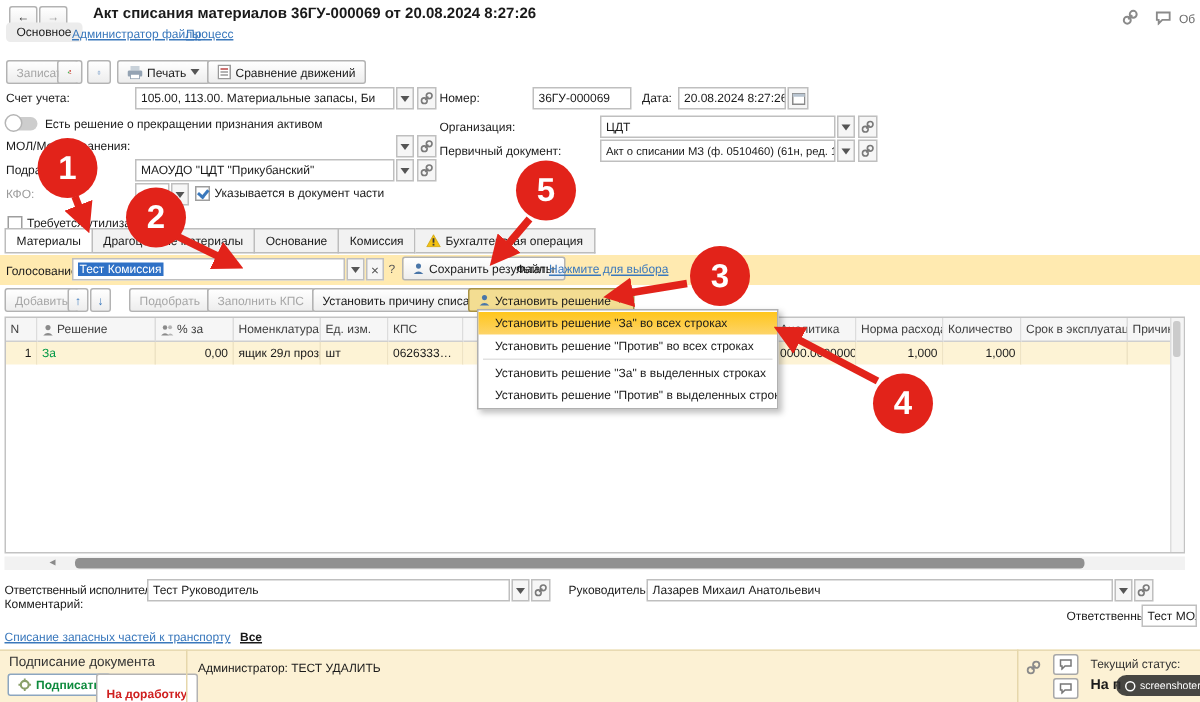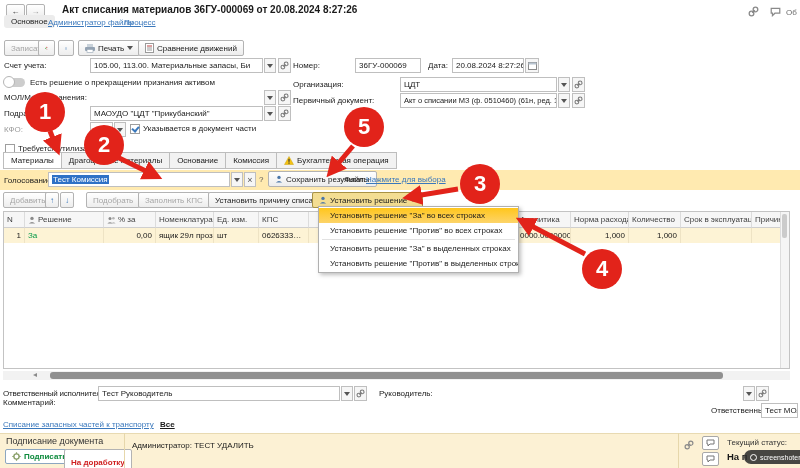--- a/index.html
+++ b/index.html
@@ -392,20 +392,21 @@
   <div class="fbtn" style="left:354px;top:386px;width:13px">
     <svg width="9" height="9" viewBox="0 0 10 10">
         <g fill="none" stroke="#7a7a7a" stroke-width="1.2">
     <circle cx="3.2" cy="6.8" r="2.1"></circle>
           <circle cx="6.8" cy="3.2" r="2.1"></circle>
           <path d="M3.8 6.2 L6.2 3.8"></path>
         </g>
       </svg>
     </div>
   <div class="lbl" style="left:379px;top:389px">Руководитель:</div>
+  <div class="fld" style="left:431px;top:386px;width:311px">Лазарев Михаил Анатольевич</div>
   <div class="fbtn" style="left:743px;top:386px">
       <span class="caret"></span>
     </div>
   <div class="fbtn" style="left:756px;top:386px;width:13px">
     <svg width="9" height="9" viewBox="0 0 10 10">
         <g fill="none" stroke="#7a7a7a" stroke-width="1.2">
     <circle cx="3.2" cy="6.8" r="2.1"></circle>
           <circle cx="6.8" cy="3.2" r="2.1"></circle>
           <path d="M3.8 6.2 L6.2 3.8"></path>
         </g>

